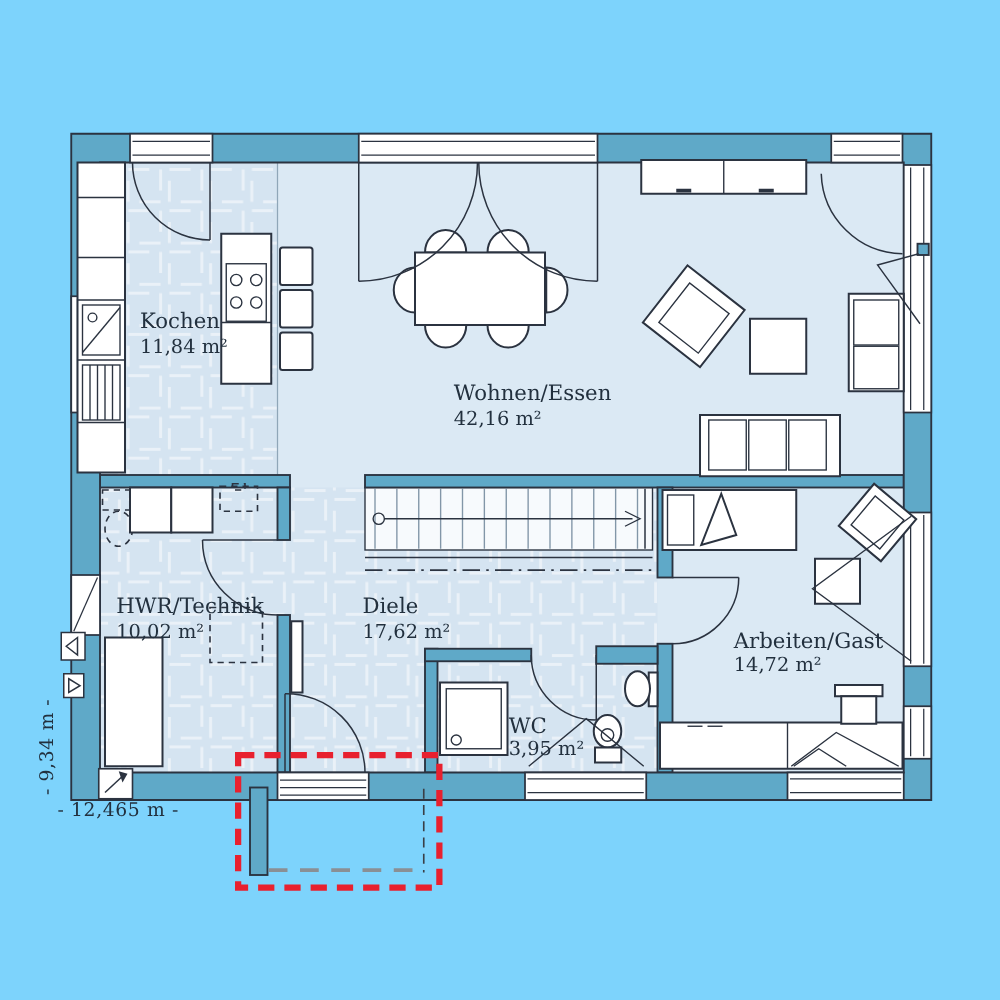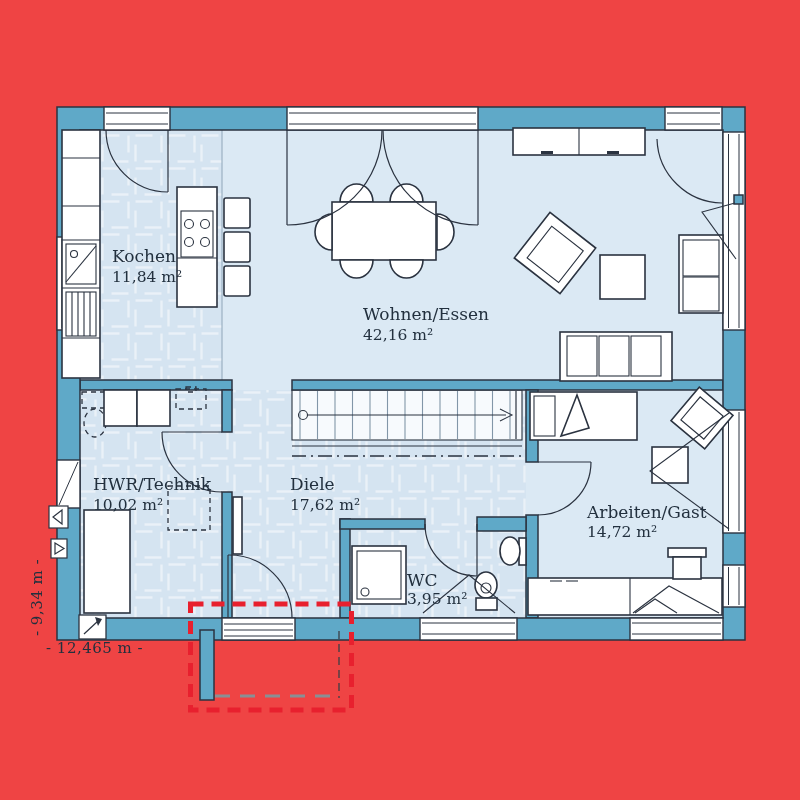--- a/index.html
+++ b/index.html
@@ -1,17 +1,17 @@
 <!DOCTYPE html>
 <html style="--wall: #5FA9C8; --floor: #DBE9F4; --tile: #D5E4F1; --tile_line: #EAF1F8; --outline: #2B3340; --text: #22303E; --accent_red: #E8202E; --canopy_gray: #8A8F94;"><head>
 <meta charset="utf-8">
 <style>
   html,body{margin:0;padding:0;background:#ffffff;}
   body{width:800px;height:800px;font-family:"DejaVu Serif",serif;}
-  #canvas{width:800px;height:800px;position:relative;background:#ef4444;}
+  #canvas{width:800px;height:800px;position:relative;background:#7dd3fc;}
   .wall{fill:var(--wall,#5FA9C8);stroke:var(--outline,#2B3340);stroke-width:1.5;}
   .win{fill:#ffffff;stroke:var(--outline,#2B3340);stroke-width:1.4;}
   .glass{stroke:var(--outline,#2B3340);stroke-width:1;fill:none;}
   .furn{fill:#ffffff;stroke:var(--outline,#2B3340);stroke-width:1.6;}
   .thin{stroke:var(--outline,#2B3340);stroke-width:1.1;fill:none;}
   .dashedfix{fill:none;stroke:var(--outline,#2B3340);stroke-width:1.3;stroke-dasharray:5 4;}
   .arc{fill:none;stroke:var(--outline,#2B3340);stroke-width:1.2;}
   .tread{stroke:#8296A8;stroke-width:1.1;}
   .room-name{font-family:"DejaVu Serif",serif;font-size:17px;fill:var(--text,#22303E);}
   .room-area{font-family:"DejaVu Serif",serif;font-size:15.5px;fill:var(--text,#22303E);}

